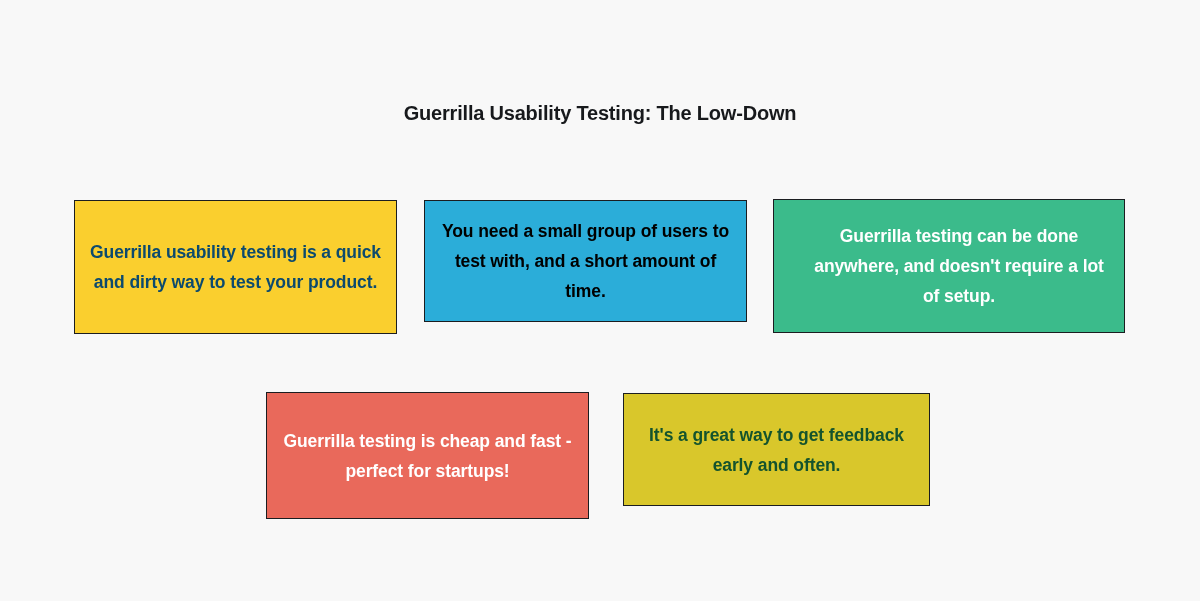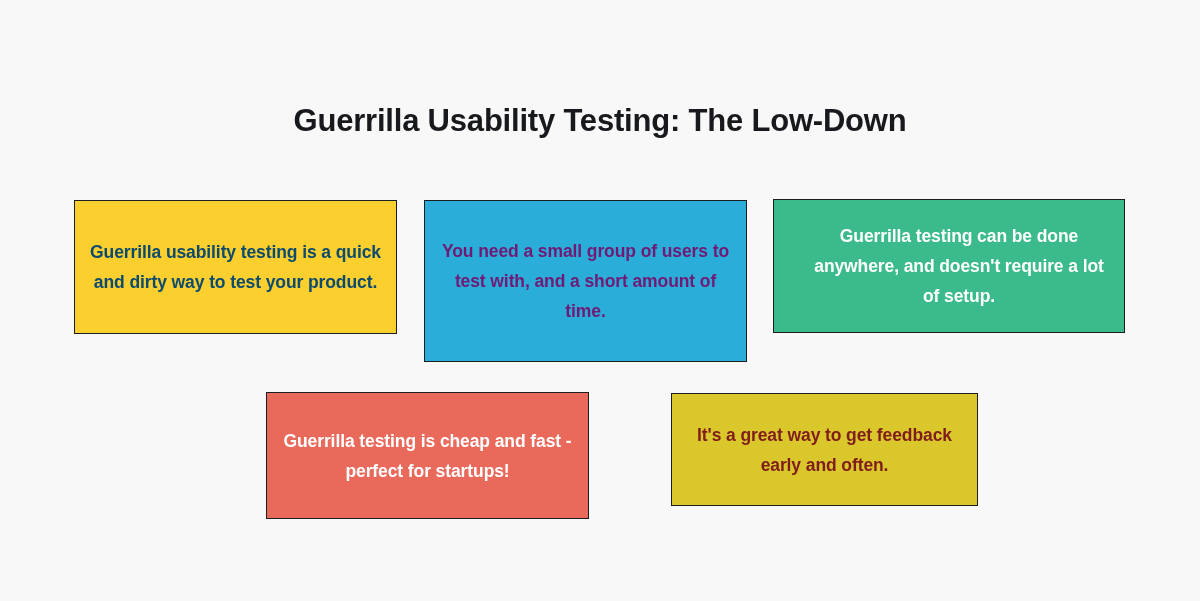--- a/index.html
+++ b/index.html
@@ -20,21 +20,21 @@
     width: 1200px;
     height: 601px;
   }
 
   .page-title {
     position: absolute;
     left: 0;
     top: 78px;
     width: 1200px;
     text-align: center;
-    font-size: 31px;
+    font-size: 20px;
     font-weight: bold;
     color: #17191c;
     letter-spacing: -0.2px;
     line-height: 44px;
     white-space: nowrap;
   }
 
   .card {
     position: absolute;
     box-sizing: border-box;
@@ -54,36 +54,36 @@
     display: block;
     width: 100%;
   }
 
   
   #card-1 {
     left: 74px;  top: 200px;  width: 323px;  height: 134px;
     background: #facf2e; color: #0c4a6e;
   }
   #card-2 {
-    left: 424px; top: 200px;  width: 323px;  height: 162px;
-    background: #2badd9; color: #701a75;
+    left: 424px; top: 200px;  width: 323px;  height: 122px;
+    background: #2badd9; color: #000000;
   }
   #card-3 {
     left: 773px; top: 199px;  width: 352px;  height: 134px;
     background: #3bbb8b; color: #ffffff; padding-left: 34px;
   }
 
   
   #card-4 {
     left: 266px; top: 392px;  width: 323px;  height: 127px;
     background: #e9695b; color: #ffffff;
   }
   #card-5 {
     left: 623px; top: 393px;  width: 307px;  height: 113px;
-    background: #d9c72b; color: #7f1d1d; margin-left: 48px;
+    background: #d9c72b; color: #14532d;
   }
 </style>
 </head>
 <body>
 
 <div id="canvas">
 
   <h1 class="page-title">Guerrilla Usability Testing: The Low-Down</h1>
 
   <div class="card" id="card-1">

